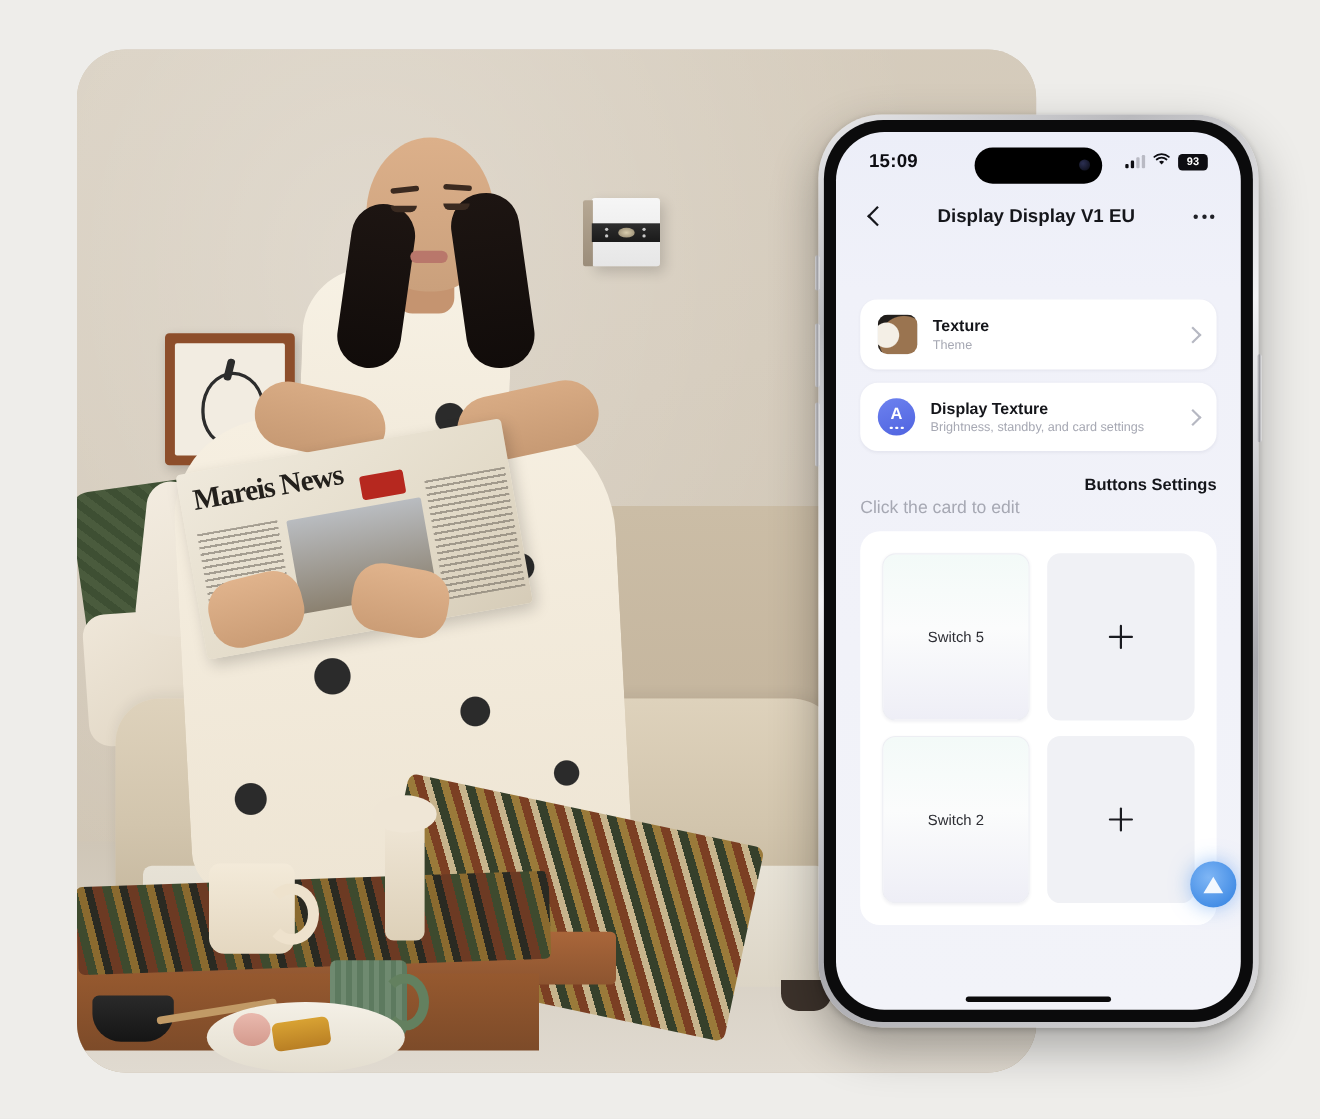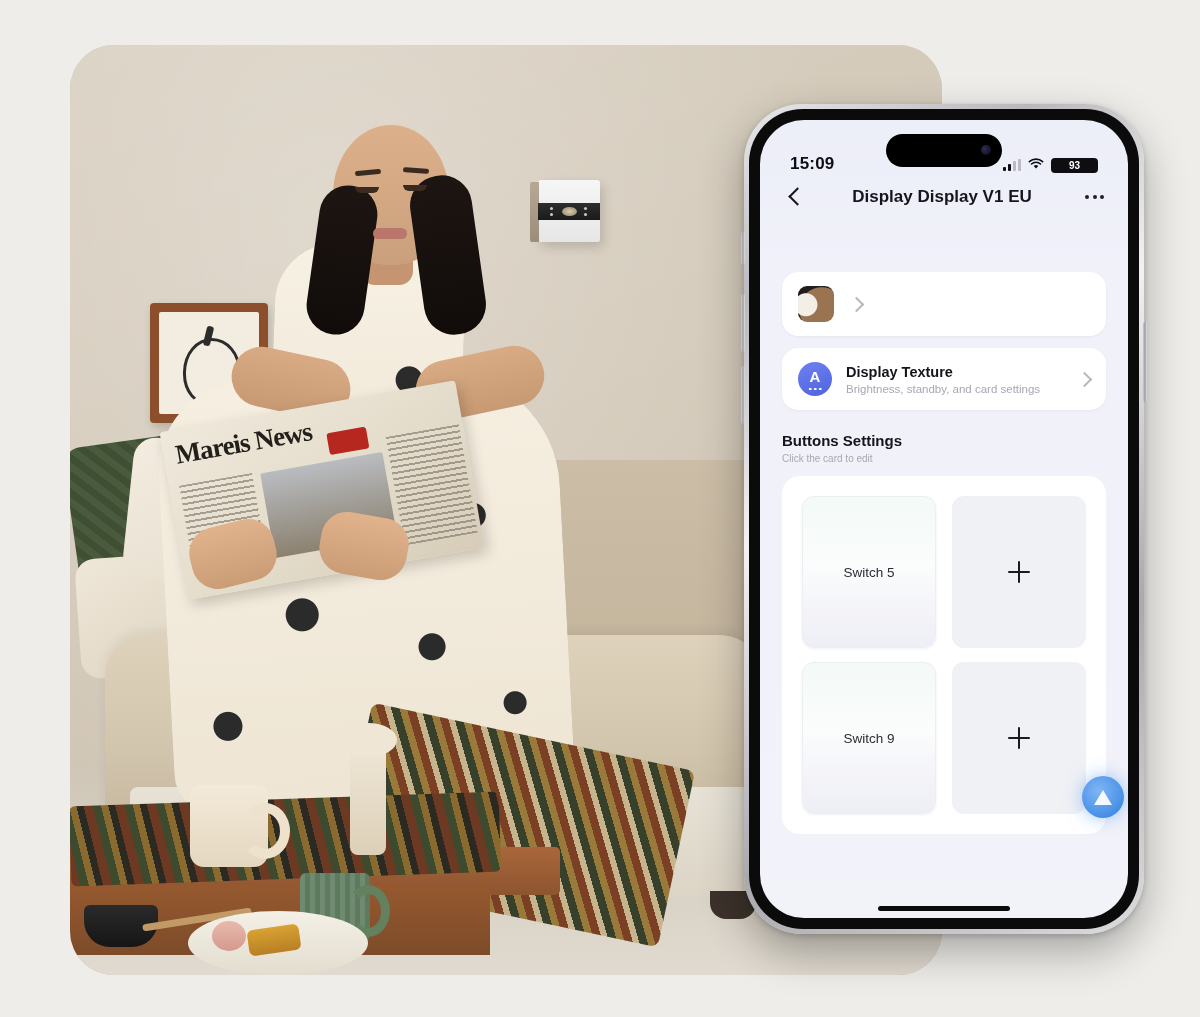--- a/index.html
+++ b/index.html
@@ -281,33 +281,33 @@
   
   .btn-side { position:absolute; background: linear-gradient(90deg,#cfcfd2,#9b9ba0,#e6e6e8); border-radius: 2px; }
   .btn-silence { left: -3px; top: 128px; width: 4px; height: 32px; }
   .btn-volup   { left: -3px; top: 190px; width: 4px; height: 58px; }
   .btn-voldn   { left: -3px; top: 262px; width: 4px; height: 58px; }
   .btn-power   { right: -3px; top: 218px; width: 4px; height: 80px; }
 
   
   .statusbar {
     position:absolute; left:0; right:0; top:0; height: 54px;
-    display:flex; align-items:flex-end; justify-content: space-between;
+    display:flex; align-items:center; justify-content: space-between;
     padding: 0 30px;
   }
   .clock { font-size: 17px; font-weight: 600; color:#0d0d12; letter-spacing:.2px; }
   .status-right { display:flex; align-items:center; gap: 7px; }
   .sig { display:flex; align-items:flex-end; gap: 2px; height: 12px; }
   .sig i { width: 3px; background:#0d0d12; border-radius:1px; display:block; }
   .sig i:nth-child(1){height:4px;} .sig i:nth-child(2){height:7px;}
   .sig i:nth-child(3){height:10px; background:#b9bac4;} .sig i:nth-child(4){height:12px; background:#b9bac4;}
   .battery {
     min-width: 26px; height: 15px; background:#0d0d12; border-radius: 4px;
     color:#fff; font-size: 10px; font-weight: 700; display:flex;
-    align-items:center; justify-content:center; padding: 0 18px;
+    align-items:center; justify-content:center; padding: 0 8px;
   }
   .island {
     position:absolute; left: 50%; transform: translateX(-50%); top: 14px;
     width: 116px; height: 33px; background:#000; border-radius: 20px;
   }
   .island-cam { position:absolute; right: 11px; top: 11px; width: 10px; height: 10px;
     background: radial-gradient(circle at 35% 35%, #2b2f52, #090a12); border-radius:50%;}
 
   
   .navbar {
@@ -368,22 +368,22 @@
   .card-title { font-size: 14.5px; font-weight: 700; color:#14151a; }
   .card-sub { font-size: 11.5px; color:#a6a8b3; margin-top: 3px; }
   .chevron-right { width: 14px; height: 14px; position:relative; flex:none; }
   .chevron-right::before {
     content:""; position:absolute; left: 3px; top: 2px; width: 9px; height: 9px;
     border-right: 2px solid #b6b8c2; border-top: 2px solid #b6b8c2;
     transform: rotate(45deg);
   }
 
   .section-head { padding: 10px 22px 0; }
-  .section-title { font-size: 15px; font-weight: 700; color:#14151a; }
-  .section-sub { font-size: 10px; color:#a6a8b3; margin-top: 4px; }
+  .section-title { font-size: 15px; font-weight: 700; color:#14151a;text-align:right; }
+  .section-sub { font-size: 16px; color:#a6a8b3; margin-top: 4px; }
 
   .grid-card {
     margin: 12px 22px 0; background:#fff; border-radius: 18px;
     padding: 20px; display: grid; grid-template-columns: 1fr 1fr;
     gap: 14px 16px; position: relative;
   }
   .tile {
     height: 152px; border-radius: 12px;
     display:flex; align-items:center; justify-content:center;
     font-size: 13.5px; color:#2c2d33;
@@ -537,20 +537,24 @@
               <i></i>
               <i></i>
           </span>
         </div>
 
 
         <div class="content">
 
           <div class="card">
             <span class="thumb-texture"></span>
+            <span class="card-text">
+              <span class="card-title" style="display:block">Texture</span>
+              <span class="card-sub" style="display:block">Theme</span>
+            </span>
             <span class="chevron-right"></span>
           </div>
 
           <div class="card">
             <span class="icon-display">A
               <span class="subdots">
                   <i></i>
                   <i></i>
                   <i></i>
                 </span>
@@ -565,21 +569,21 @@
           <div class="section-head">
             <div class="section-title">Buttons Settings</div>
             <div class="section-sub">Click the card to edit</div>
           </div>
 
           <div class="grid-card">
             <div class="tile filled">Switch 5</div>
             <div class="tile empty">
               <span class="plus"></span>
             </div>
-            <div class="tile filled">Switch 9</div>
+            <div class="tile filled">Switch 2</div>
             <div class="tile empty">
               <span class="plus"></span>
             </div>
             <div class="fab">
               <span class="fab-tri"></span>
             </div>
           </div>
 
         </div>
 

